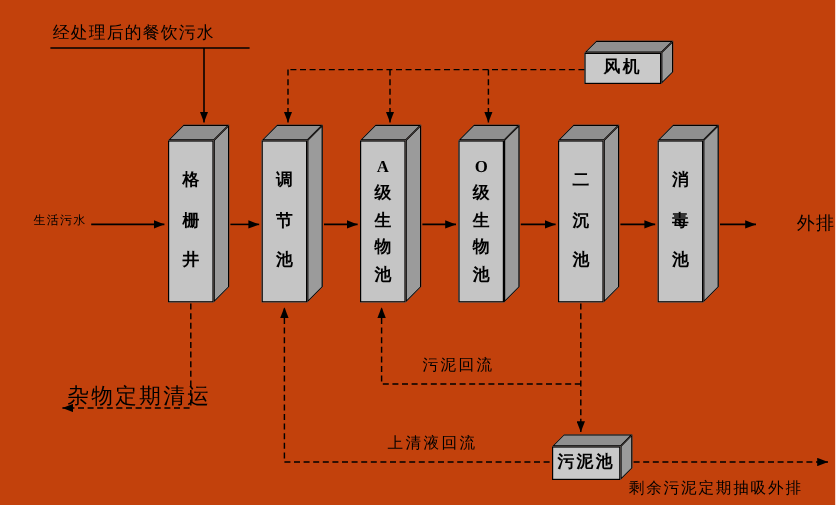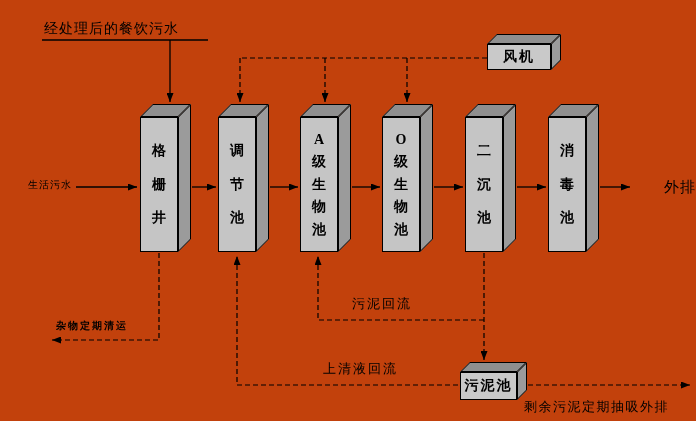--- a/index.html
+++ b/index.html
@@ -38,21 +38,21 @@
     position:absolute;display:flex;align-items:center;justify-content:center;
     font-size:14px;font-weight:bold;letter-spacing:2px;line-height:1;
   }
   .blower .hlabel{left:0;top:10px;width:64px;height:26px;}
   .sludge .hlabel{left:0;top:10px;width:57px;height:28px;}
   
   .txt{position:absolute;white-space:nowrap;line-height:1.15;}
   .t-note{left:44px;top:21px;font-size:14px;letter-spacing:1px;}
   .t-inlet{left:28px;top:179px;font-size:10px;letter-spacing:1px;font-family:Liberation Serif, serif;}
   .t-outlet{left:664px;top:179px;font-size:15px;letter-spacing:1px;}
-  .t-debris{left:56px;top:320px;font-size:10px;letter-spacing:2px;font-weight:bold;}
+  .t-debris{left:56px;top:320px;font-size:18px;letter-spacing:2px;}
   .t-sludge-return{left:352px;top:297px;font-size:13px;letter-spacing:2px;}
   .t-supernatant{left:306px;top:362px;font-size:13px;letter-spacing:2px;margin-left:17px;}
   .t-excess{left:524px;top:362px;font-size:13px;letter-spacing:1.5px;margin-top:38px;}
   
   svg.wires{position:absolute;left:0;top:0;pointer-events:none;}
 </style>
 </head>
 <body>
 
 <div class="stage">

